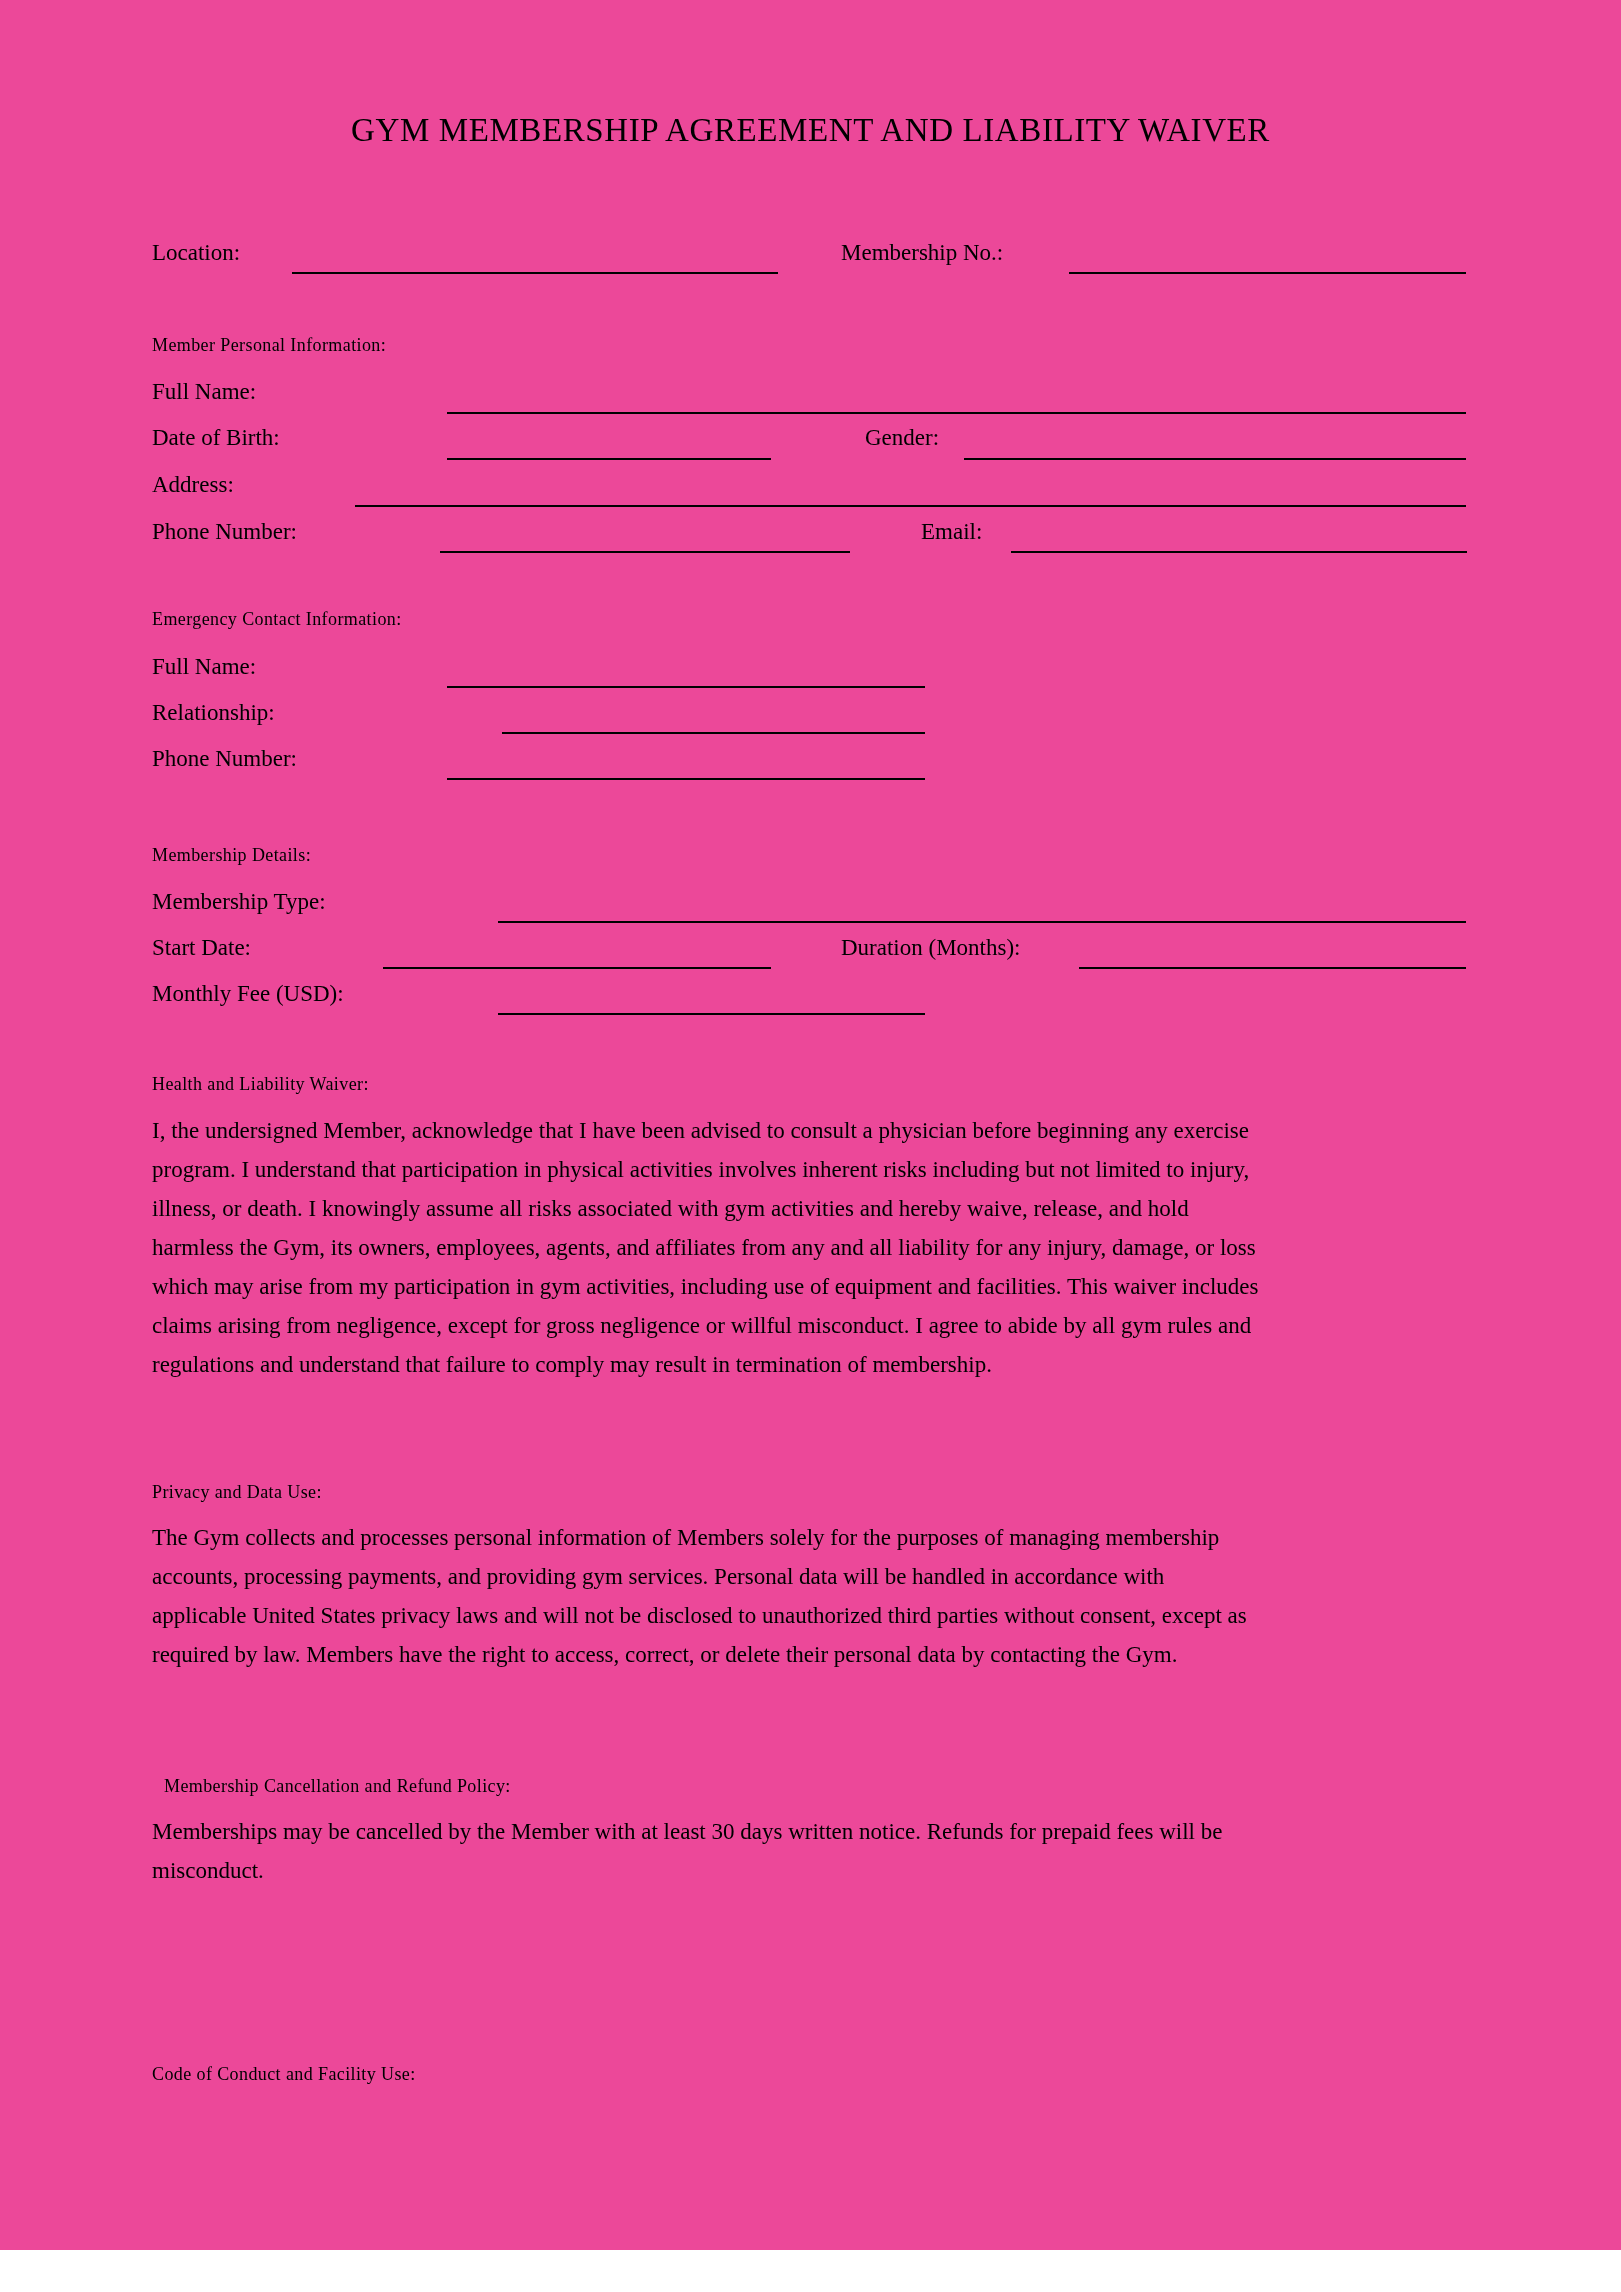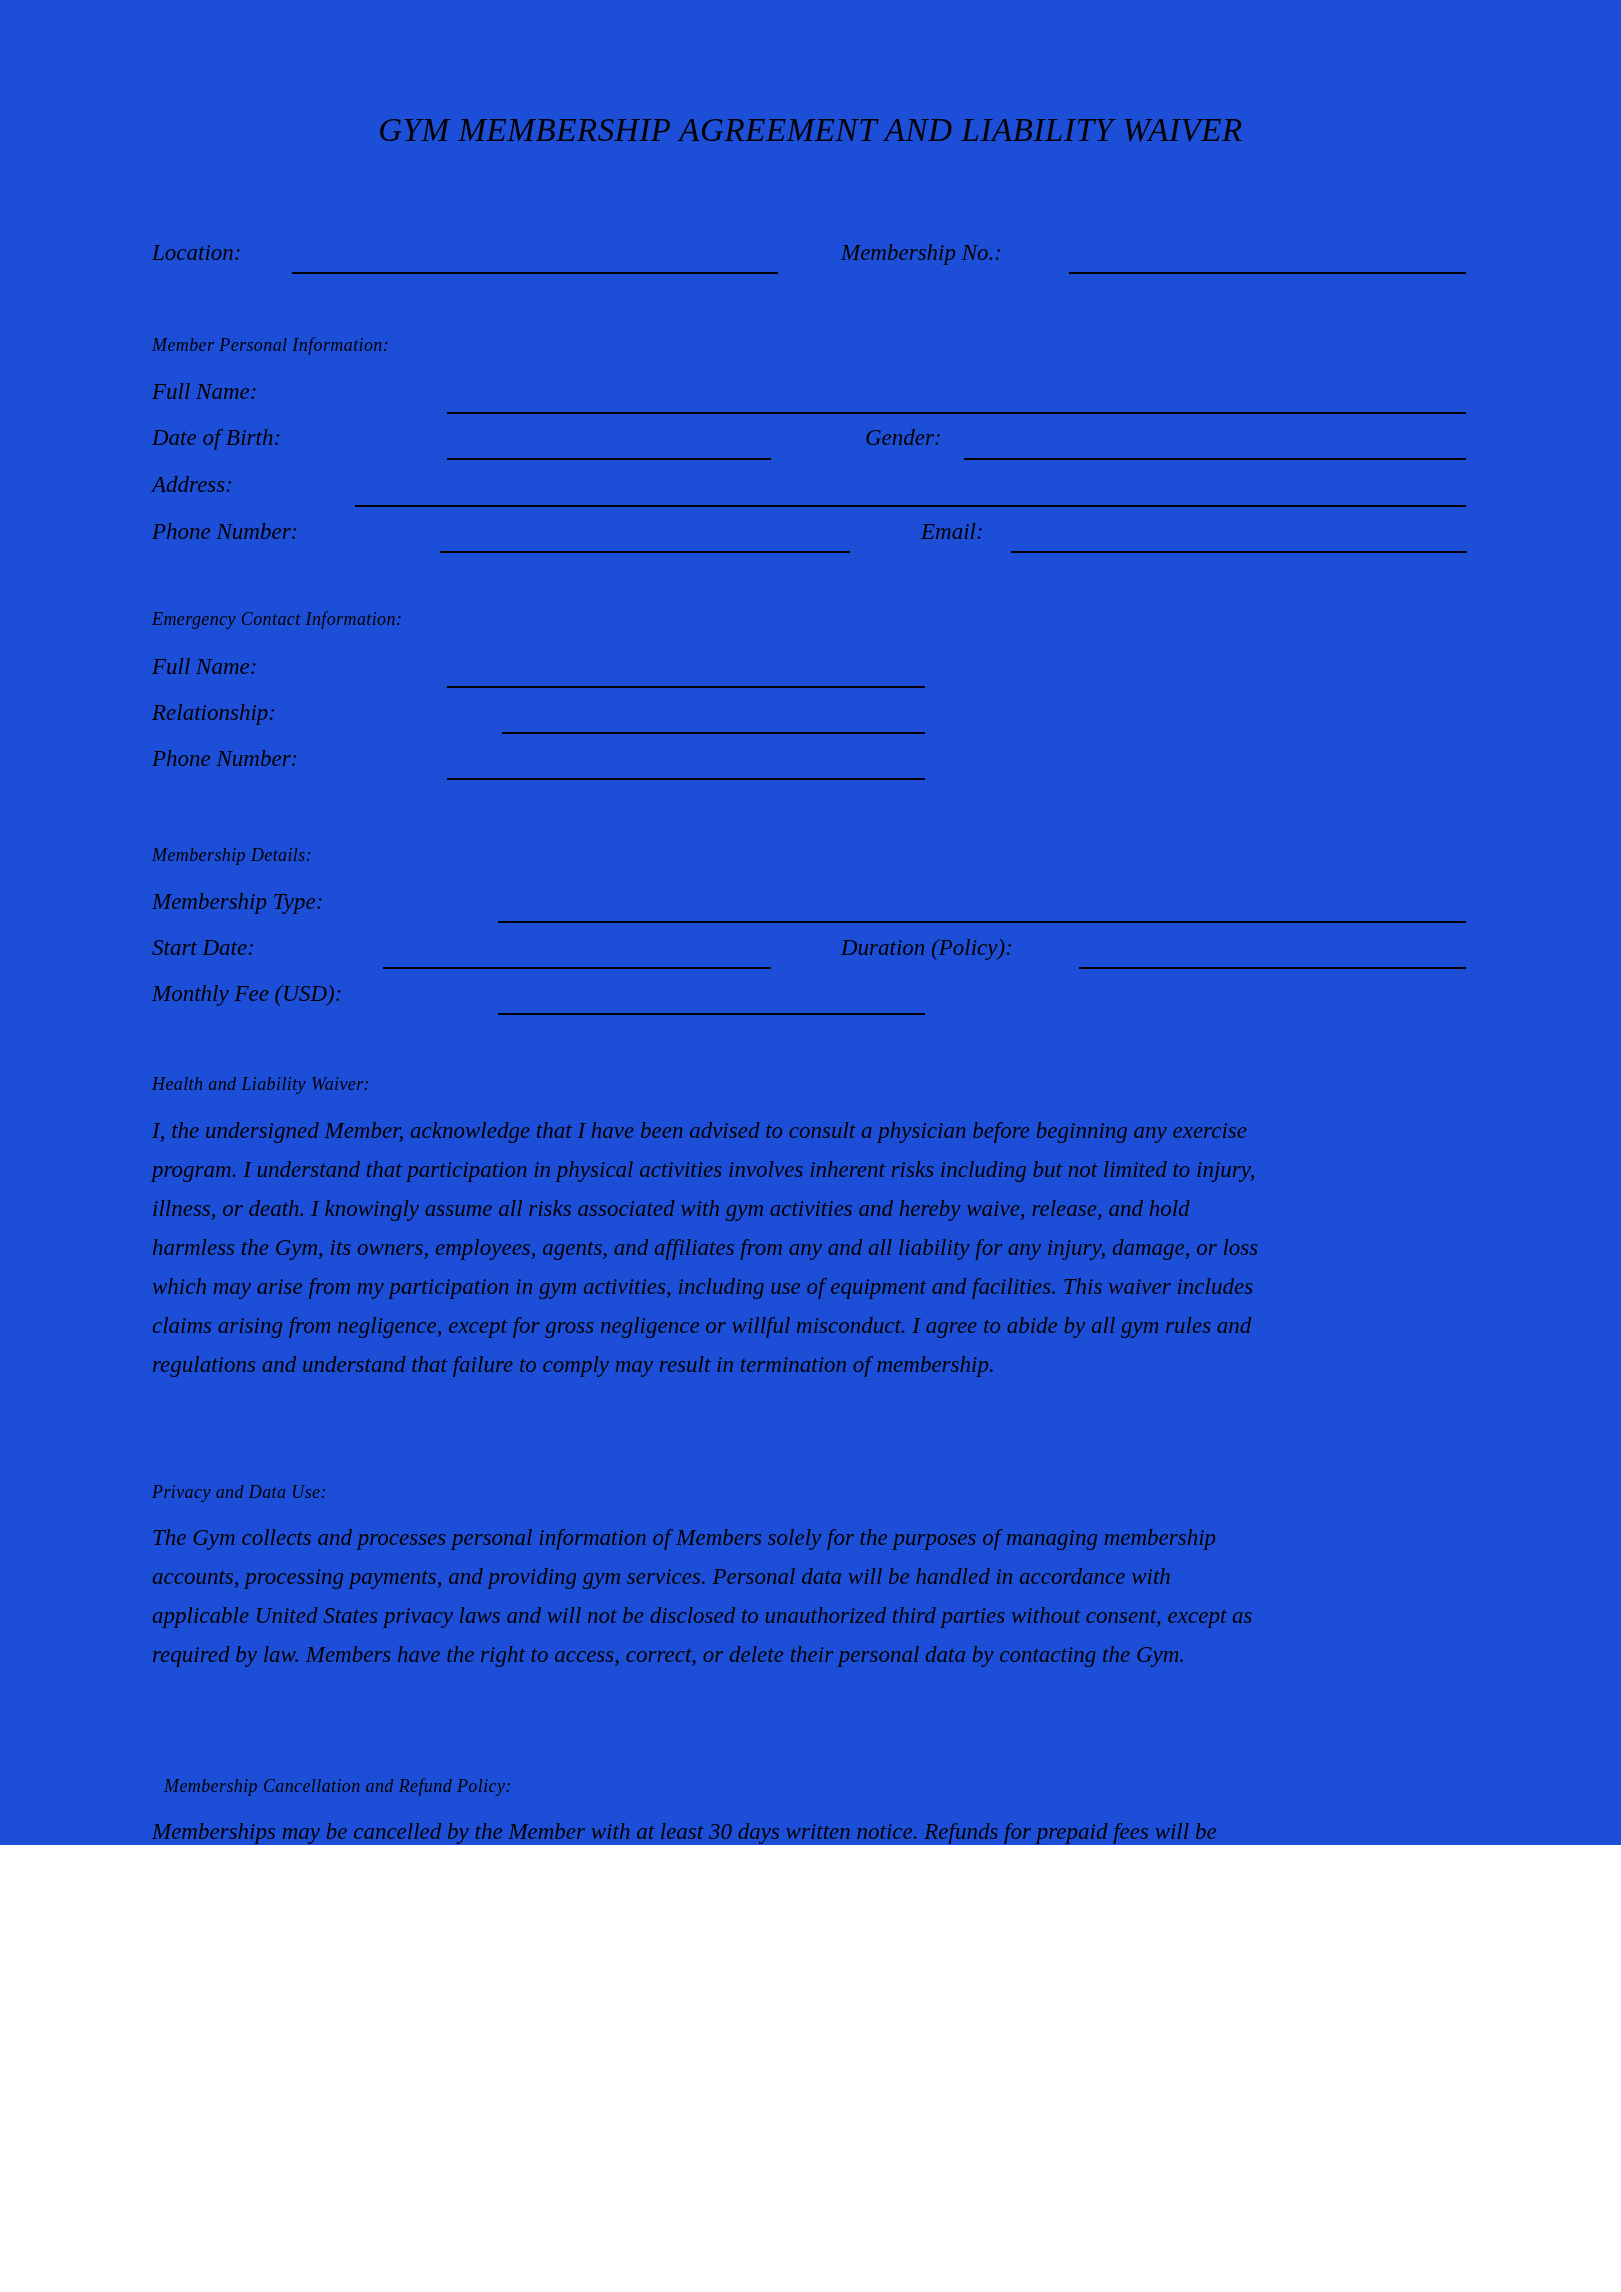--- a/index.html
+++ b/index.html
@@ -4,26 +4,25 @@
 <title>Gym Membership Agreement and Liability Waiver</title>
 <style>
   html, body {
     margin: 0;
     padding: 0;
     background: #ffffff;
   }
   .page {
     position: relative;
     width: 1621px;
-    height: 1845px;
-    background: #1d4ed8;
+    height: 2250px;
+    background: #ec4899;
     overflow: hidden;
     font-family: "Liberation Serif", "DejaVu Serif", serif;
     color: #000000;
-    font-style: italic;
   }
 
   
   .doc-title {
     position: absolute;
     left: 0;
     top: 110px;
     width: 1621px;
     text-align: center;
     font-size: 33px;
@@ -112,21 +111,21 @@
   <div class="rule" style="left:447px; top:778px; width:478px;"></div>
 
   <div class="section-heading" style="left:152px; top:841px;">Membership Details:</div>
 
   <div class="t" style="left:152px; top:887px;">Membership Type:</div>
   <div class="rule" style="left:498px; top:921px; width:968px;"></div>
 
   <div class="t" style="left:152px; top:933px;">Start Date:</div>
   <div class="rule" style="left:383px; top:967px; width:388px;"></div>
 
-  <div class="t" style="left:841px; top:933px;">Duration (Policy):</div>
+  <div class="t" style="left:841px; top:933px;">Duration (Months):</div>
   <div class="rule" style="left:1079px; top:967px; width:387px;"></div>
 
   <div class="t" style="left:152px; top:979px;">Monthly Fee (USD):</div>
   <div class="rule" style="left:498px; top:1013px; width:427px;"></div>
 
   <div class="section-heading" style="left:152px; top:1070px;">Health and Liability Waiver:</div>
 
   <div class="para" style="left:152px; top:1111px; width:1318px;">
     <span class="ln">I, the undersigned Member, acknowledge that I have been advised to consult a physician before beginning any exercise</span>
     <span class="ln">program. I understand that participation in physical activities involves inherent risks including but not limited to injury,</span>

